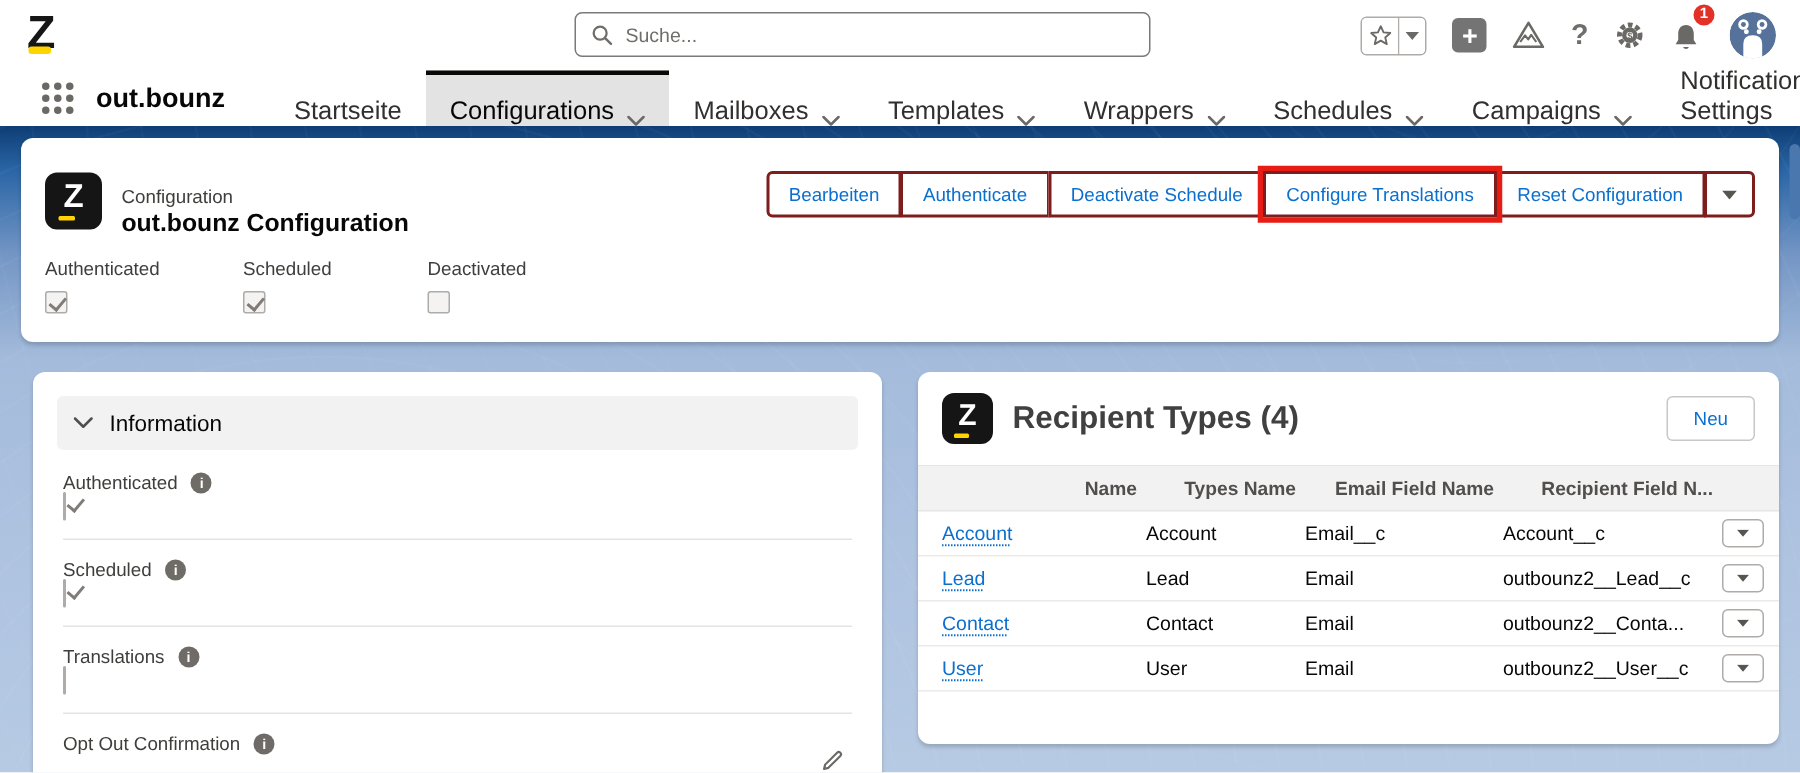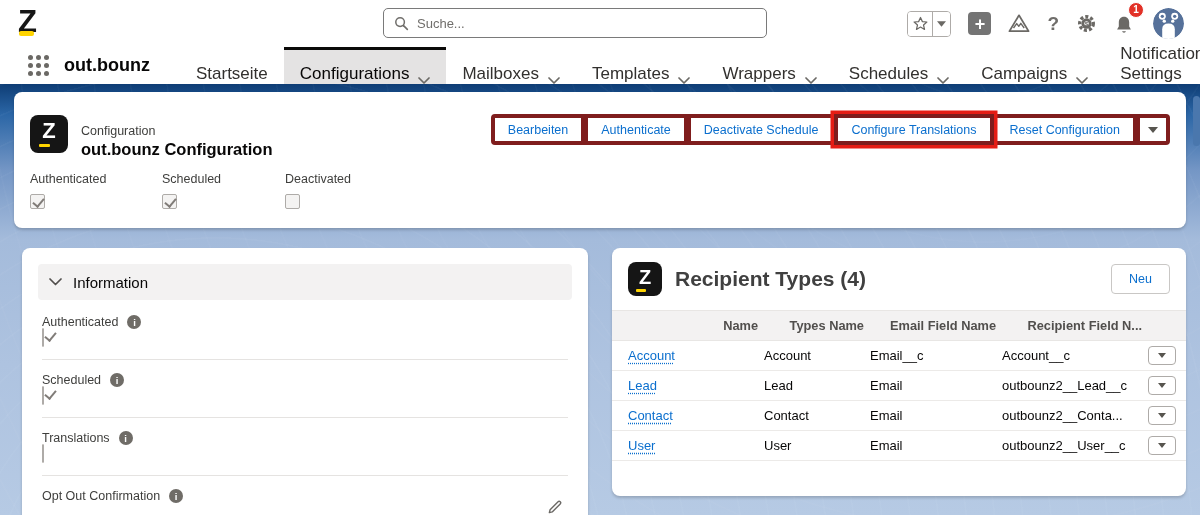--- a/index.html
+++ b/index.html
@@ -48,21 +48,21 @@
   .hcard { left:14px; top:8px; width:1172px; height:136px; }
   .hrow1 { position:absolute; left:16px; top:16px; display:flex; gap:13px; align-items:center; }
   .zsq { background:#151515; border-radius:8px; display:flex; flex-direction:column; align-items:center; justify-content:center; }
   .zsq .zl { color:#fff; font-weight:800; line-height:1; }
   .zsq .zy { background:#ffd400; border-radius:1px; }
   .zsq.big { width:38px; height:38px; } .zsq.big .zl { font-size:22px; } .zsq.big .zy { width:11px; height:3px; margin:2px 0 0 -9px; }
   .zsq.med { width:34px; height:34px; } .zsq.med .zl { font-size:20px; } .zsq.med .zy { width:10px; height:3px; margin:2px 0 0 -8px; }
   .elabel { font-size:12.5px; color:#3e3e3c;margin-top:16px; }
   .etitle { font-size:16.5px; font-weight:700; color:#080707; margin-top:2px; }
   .btn-group { position:absolute; right:16px; top:22px; display:flex; }
-  .btn { height:31px; padding:0 13px; background:#fff; border:4px solid #7f1d1d; color:#0b6fce; font-size:12.5px; display:flex; align-items:center; margin-left:-1px; white-space:nowrap; font-family:inherit; }
+  .btn { height:31px; padding:0 13px; background:#fff; border:2px solid #7f1d1d; color:#0b6fce; font-size:12.5px; display:flex; align-items:center; margin-left:-1px; white-space:nowrap; font-family:inherit; }
   .btn.first { border-radius:4px 0 0 4px; margin-left:0; }
   .btn.caretbtn { width:34px; justify-content:center; border-radius:0 4px 4px 0; }
   .btn.red-annot { box-shadow:0 0 0 3.5px #e51d15; position:relative; z-index:2; }
   .chkrow { position:absolute; left:16px; top:80px; display:flex; }
   .chkblk { display:flex; flex-direction:column; gap:8px; }
   .chkblk .clabel { font-size:12.5px; color:#3e3e3c; }
   .w1 { width:132px; } .w2 { width:123px; }
   .cb { width:15px; height:15px; border:1px solid #aeaba8; border-radius:2px; background:#f4f3f2; position:relative; }
   .cb.on::after { content:""; position:absolute; left:4px; top:1px; width:5px; height:9px; border:solid #807c78; border-width:0 2px 2px 0; transform:rotate(40deg); }
 

